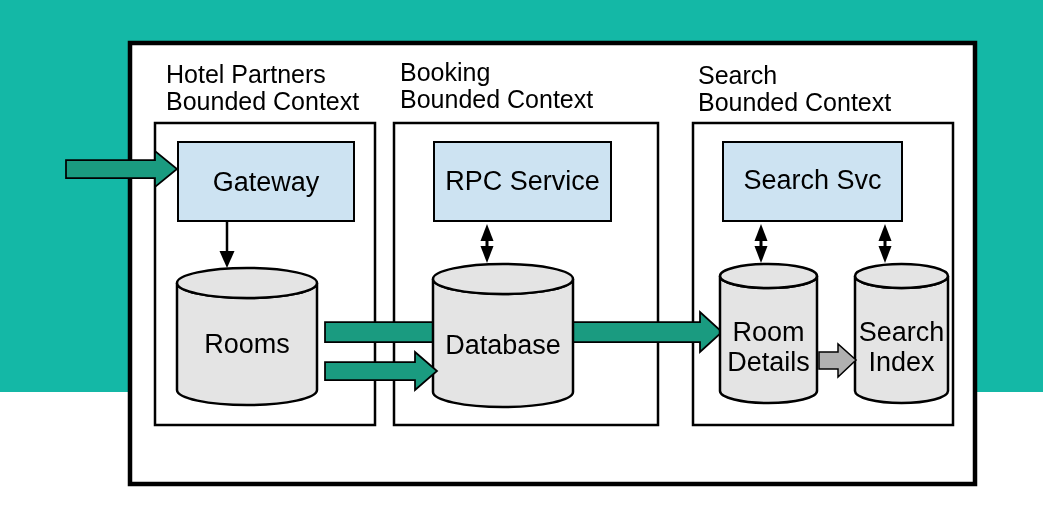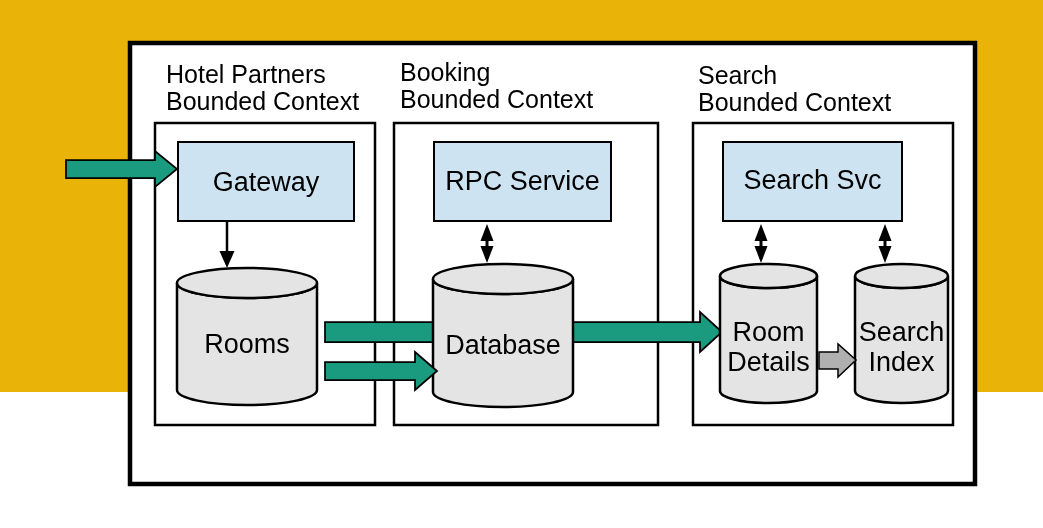--- a/index.html
+++ b/index.html
@@ -8,21 +8,21 @@
     background: #ffffff;
     width: 1043px;
     height: 528px;
     overflow: hidden;
     font-family: "Liberation Sans", sans-serif;
   }
   #stage {
     position: relative;
     width: 1043px;
     height: 392px;
-    background: #eab308;
+    background: #14b8a6;
     text-align: center;
   }
   svg { display: block; }
   text {
     font-family: "Liberation Sans", sans-serif;
     fill: #000000;
   }
   .ctx-label { font-size: 25px; }
   .node-label { font-size: 27px; }
 </style>

